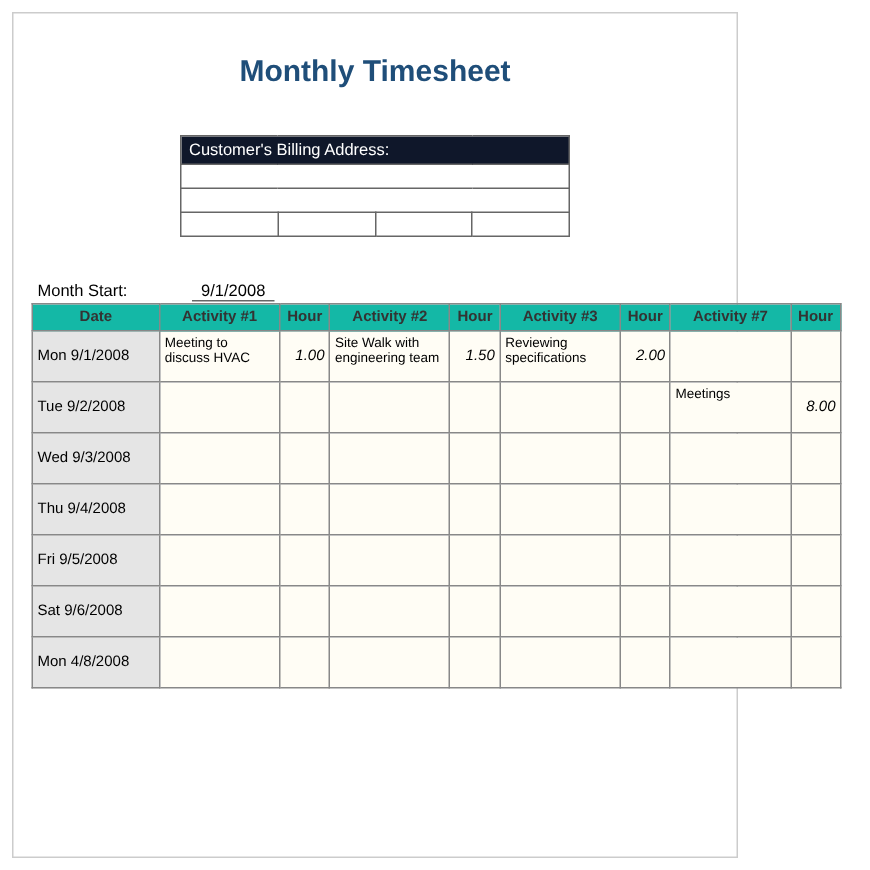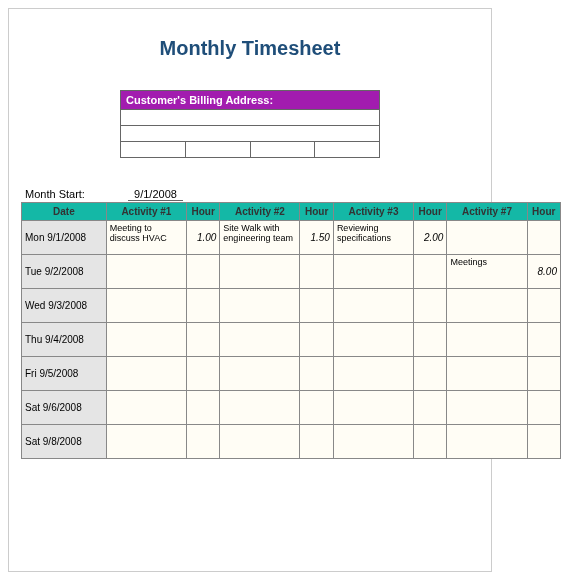--- a/index.html
+++ b/index.html
@@ -24,23 +24,23 @@
     font-weight: bold;
     font-size: 20px;
     margin: 8px 0 30px 0;
   }
   .billing-box {
     width: 260px;
     margin: 0 auto 30px auto;
     border-collapse: collapse;
   }
   .billing-header {
-    background: #a21caf;
+    background: #0f172a;
     color: #fff;
-    font-weight: bold;
+    font-weight: normal;
     font-size: 11px;
     padding: 3px 5px;
     border: 1px solid #666;
   }
   .billing-row td {
     border: 1px solid #666;
     height: 16px;
   }
   .month-start-row {
     font-size: 11px;
@@ -196,21 +196,21 @@
           <td class="act-cell"></td>
           <td class="hour-cell"></td>
           <td class="act-cell"></td>
           <td class="hour-cell"></td>
           <td class="act-cell"></td>
           <td class="hour-cell"></td>
           <td class="act-cell"></td>
           <td class="hour-cell"></td>
         </tr>
         <tr>
-          <td class="date-cell">Sat 9/8/2008</td>
+          <td class="date-cell">Mon 4/8/2008</td>
           <td class="act-cell"></td>
           <td class="hour-cell"></td>
           <td class="act-cell"></td>
           <td class="hour-cell"></td>
           <td class="act-cell"></td>
           <td class="hour-cell"></td>
           <td class="act-cell"></td>
           <td class="hour-cell"></td>
         </tr>
       </tbody>

